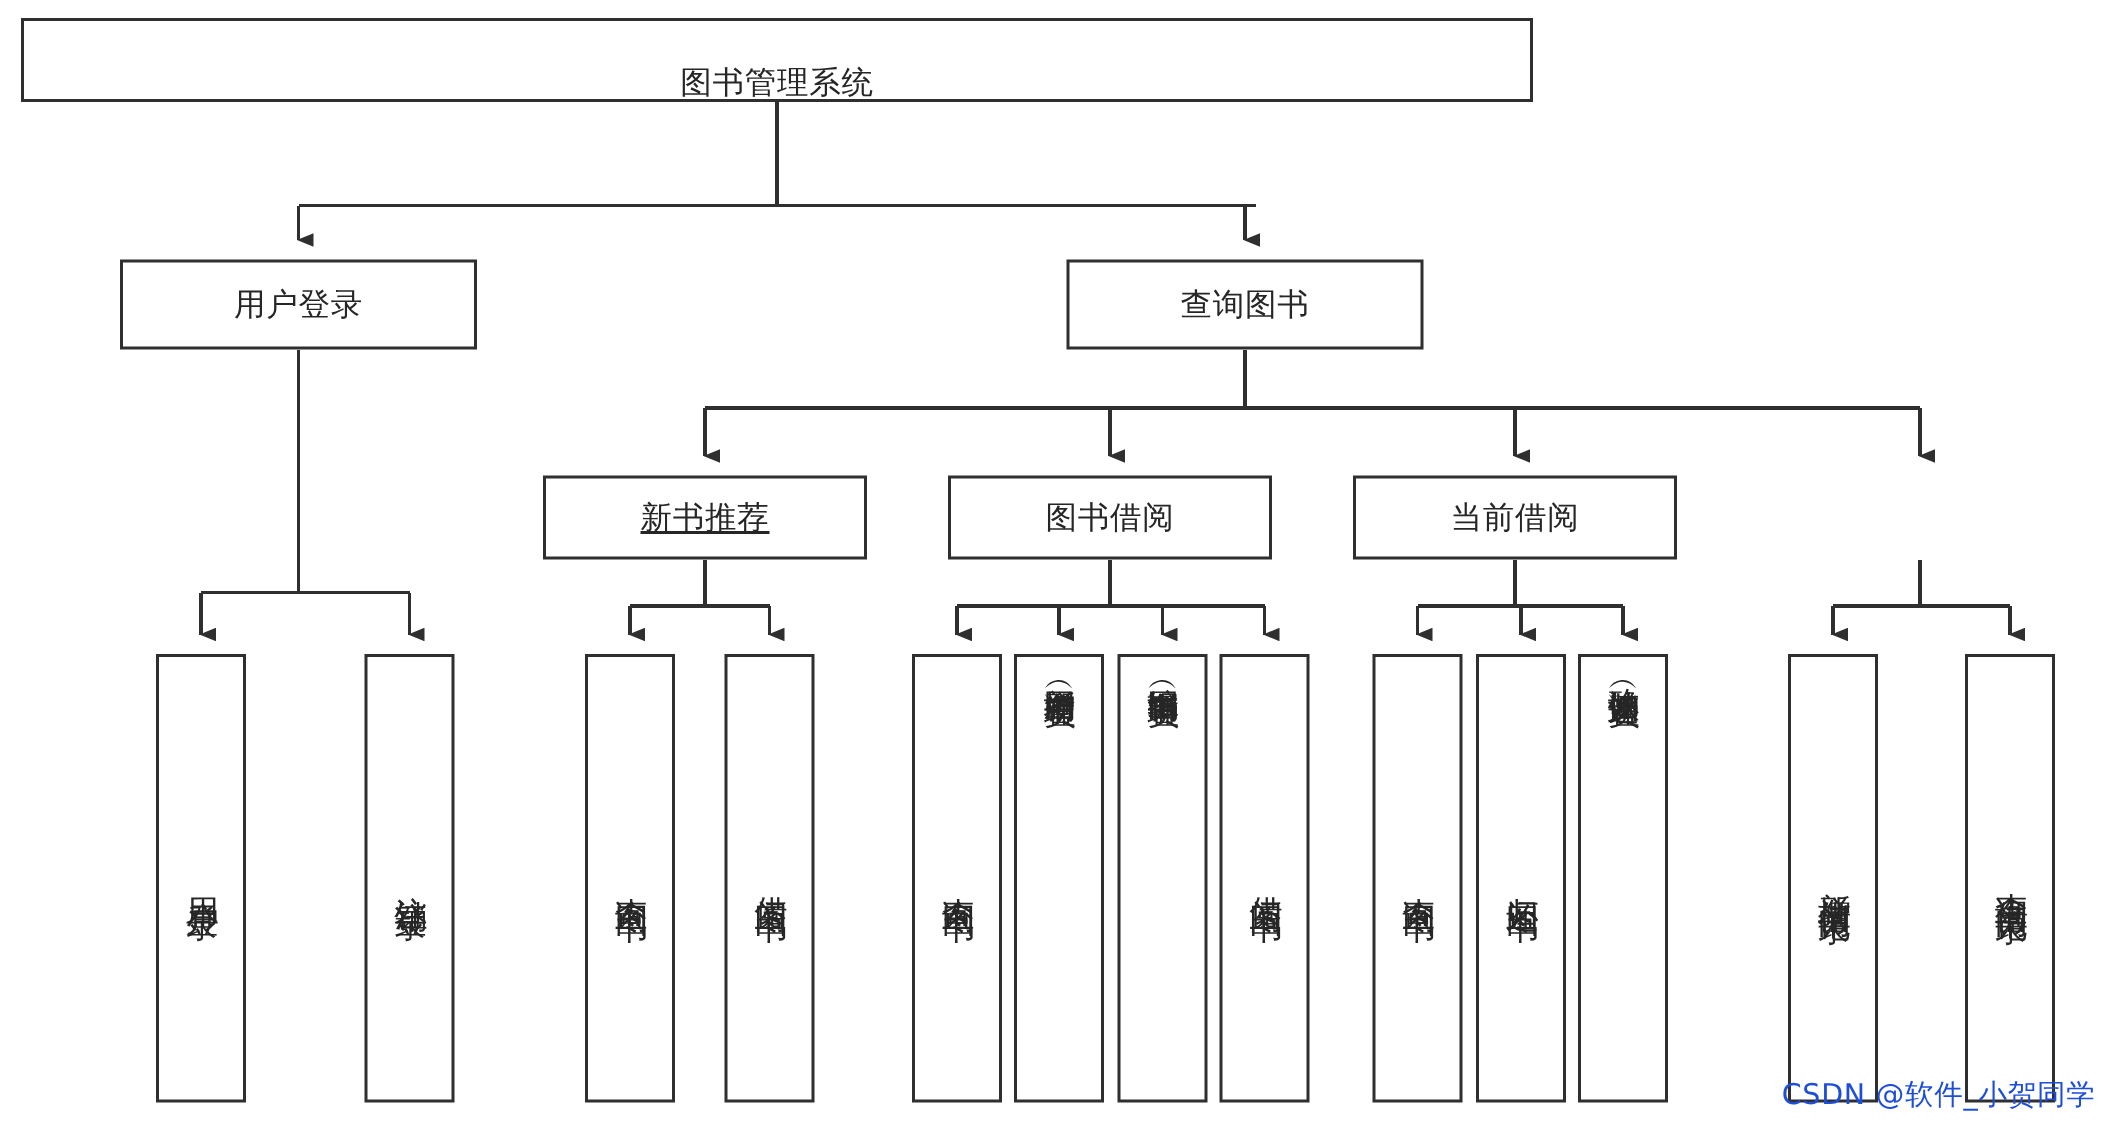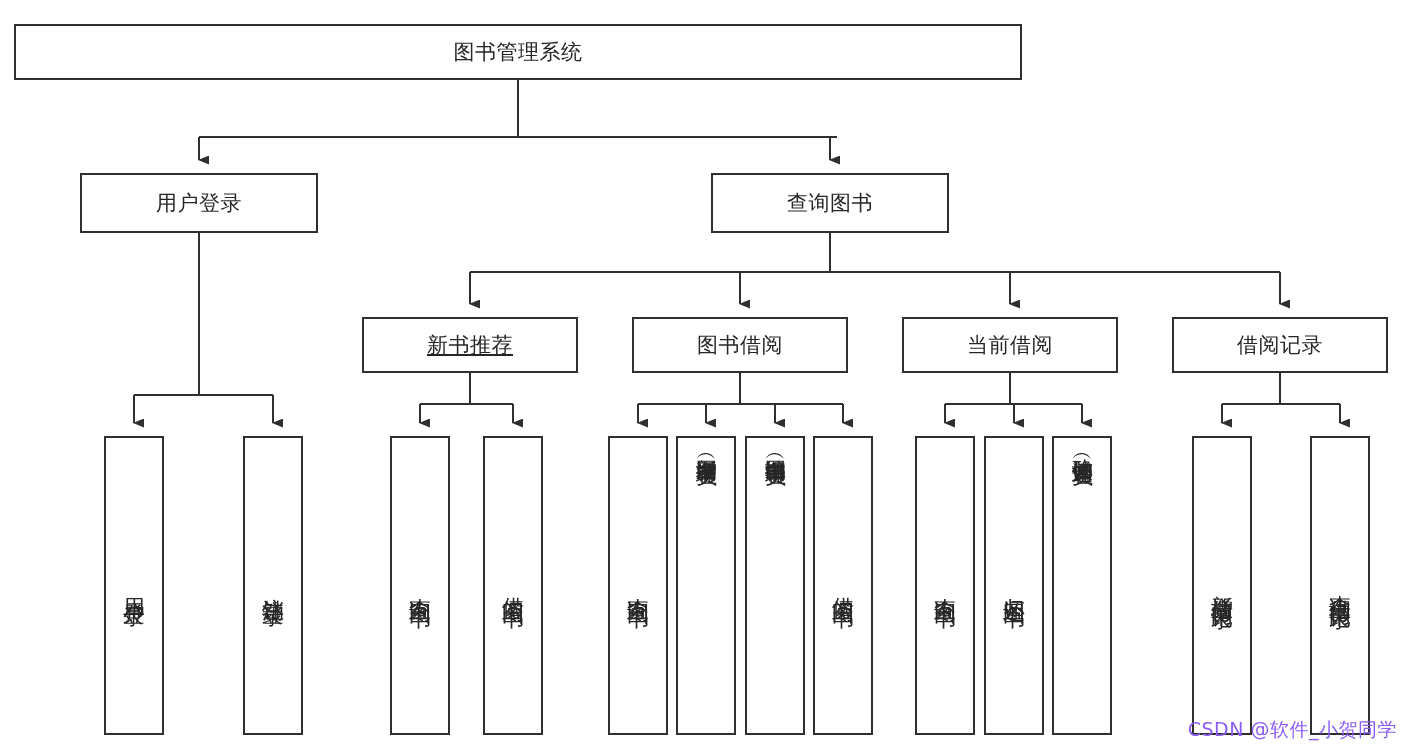--- a/index.html
+++ b/index.html
@@ -65,21 +65,21 @@
   }
   .node-v.centered {
     align-items: center;
     padding-top: 0;
   }
   .watermark {
     position: absolute;
     right: 8px;
     bottom: 4px;
     font-size: 19px;
-    color: #8b5cf6;
+    color: #1d4ed8;
     white-space: nowrap;
     letter-spacing: 0.5px;
   }
 </style>
 </head>
 <body>
 
 <div id="diagram-root">
 
   <svg class="layer" viewBox="0 0 1405 747" xmlns="http://www.w3.org/2000/svg">
@@ -125,42 +125,39 @@
       <path d="M1014,404 L1014,423" marker-end="url(#arrowhead)"></path>
       <path d="M1082,404 L1082,423" marker-end="url(#arrowhead)"></path>
 
       <path d="M1280,373 L1280,404"></path>
       <path d="M1222,404 L1340,404"></path>
       <path d="M1222,404 L1222,423" marker-end="url(#arrowhead)"></path>
       <path d="M1340,404 L1340,423" marker-end="url(#arrowhead)"></path>
     </g>
   </svg>
 
-  <div class="node-box node-h" style="left:14px; top:24px; width:1008px; height:56px;">
+  <div class="node-box node-h" style="left:14px; top:12px; width:1008px; height:56px;align-items:flex-end;">
     <span class="node-label">图书管理系统</span>
   </div>
 
   <div class="node-box node-h" style="left:80px; top:173px; width:238px; height:60px;">
     <span class="node-label">用户登录</span>
   </div>
   <div class="node-box node-h" style="left:711px; top:173px; width:238px; height:60px;">
     <span class="node-label">查询图书</span>
   </div>
 
   <div class="node-box node-h" style="left:362px; top:317px; width:216px; height:56px;text-decoration:underline;">
     <span class="node-label">新书推荐</span>
   </div>
   <div class="node-box node-h" style="left:902px; top:317px; width:216px; height:56px;">
     <span class="node-label">当前借阅</span>
   </div>
   <div class="node-box node-h" style="left:632px; top:317px; width:216px; height:56px;">
     <span class="node-label">图书借阅</span>
-  </div>
-  <div class="node-box node-h" style="left:1172px; top:317px; width:216px; height:56px;">
-    <span class="node-label">借阅记录</span>
   </div>
 
   <div class="node-box node-v centered" style="left:104px; top:436px; width:60px; height:299px;">
     <span class="node-label">用户登录</span>
   </div>
   <div class="node-box node-v centered" style="left:243px; top:436px; width:60px; height:299px;">
     <span class="node-label">注销登录</span>
   </div>
   <div class="node-box node-v centered" style="left:390px; top:436px; width:60px; height:299px;">
     <span class="node-label">查询图书</span>

